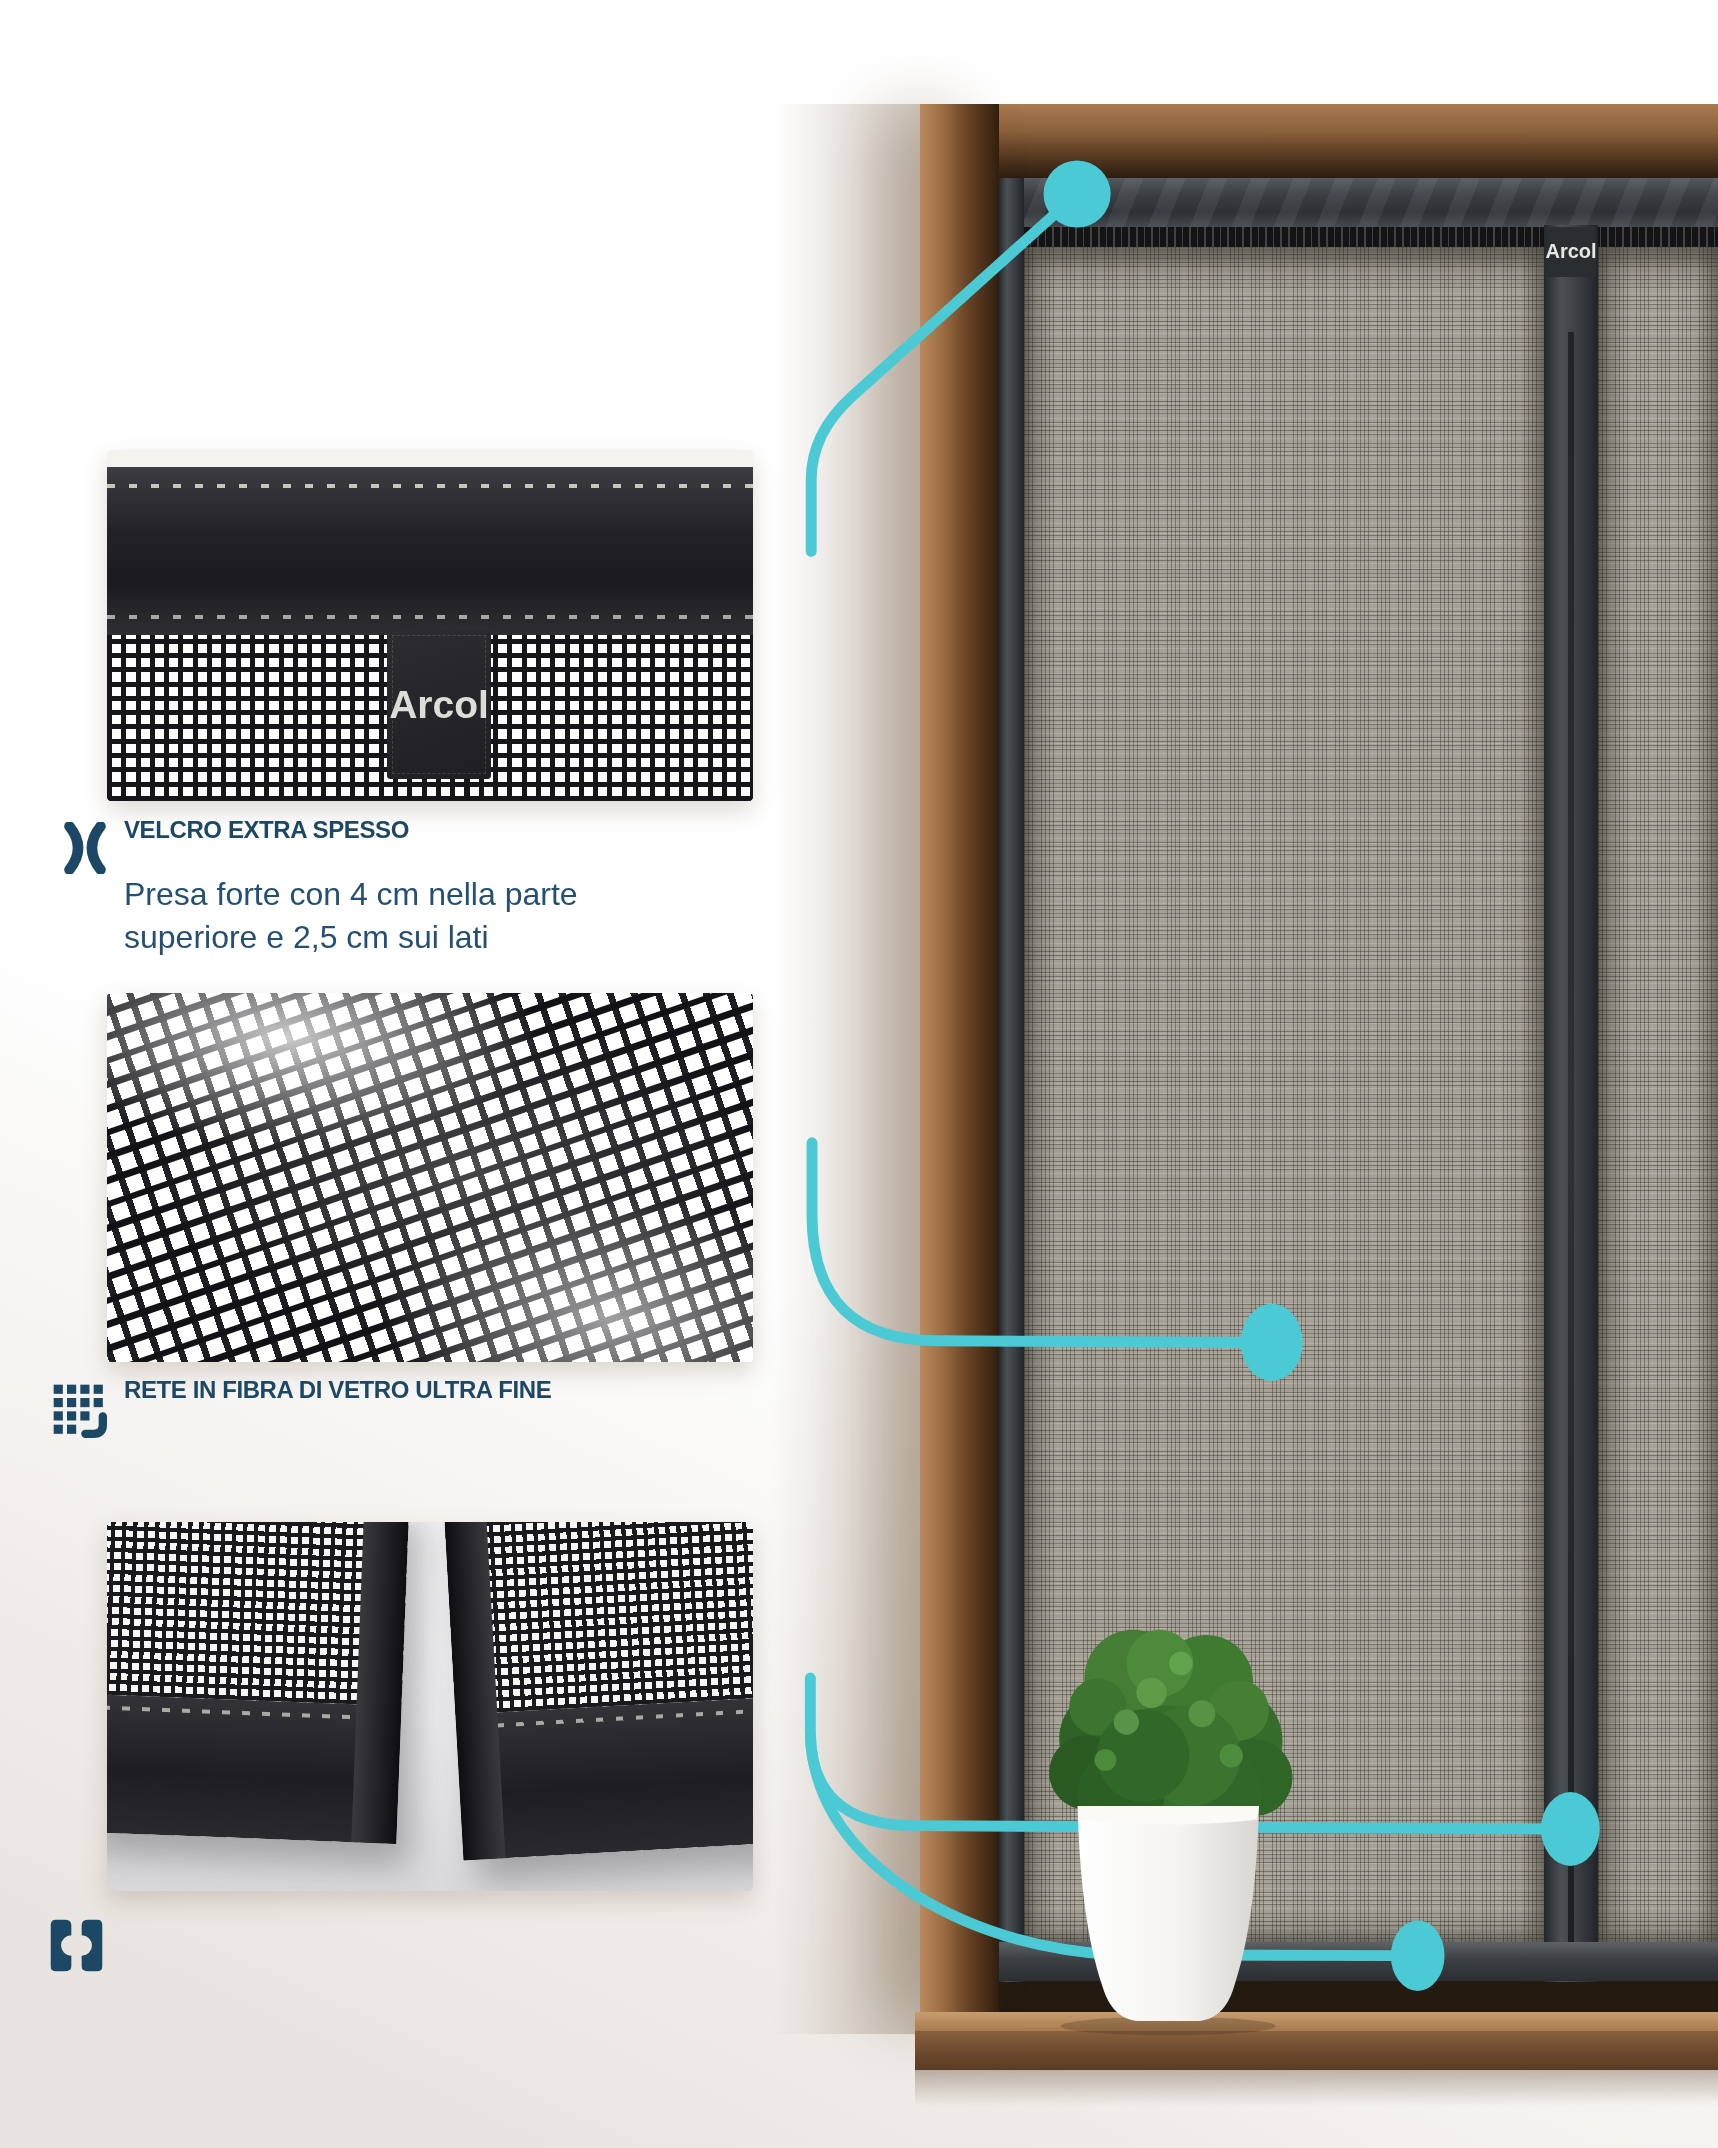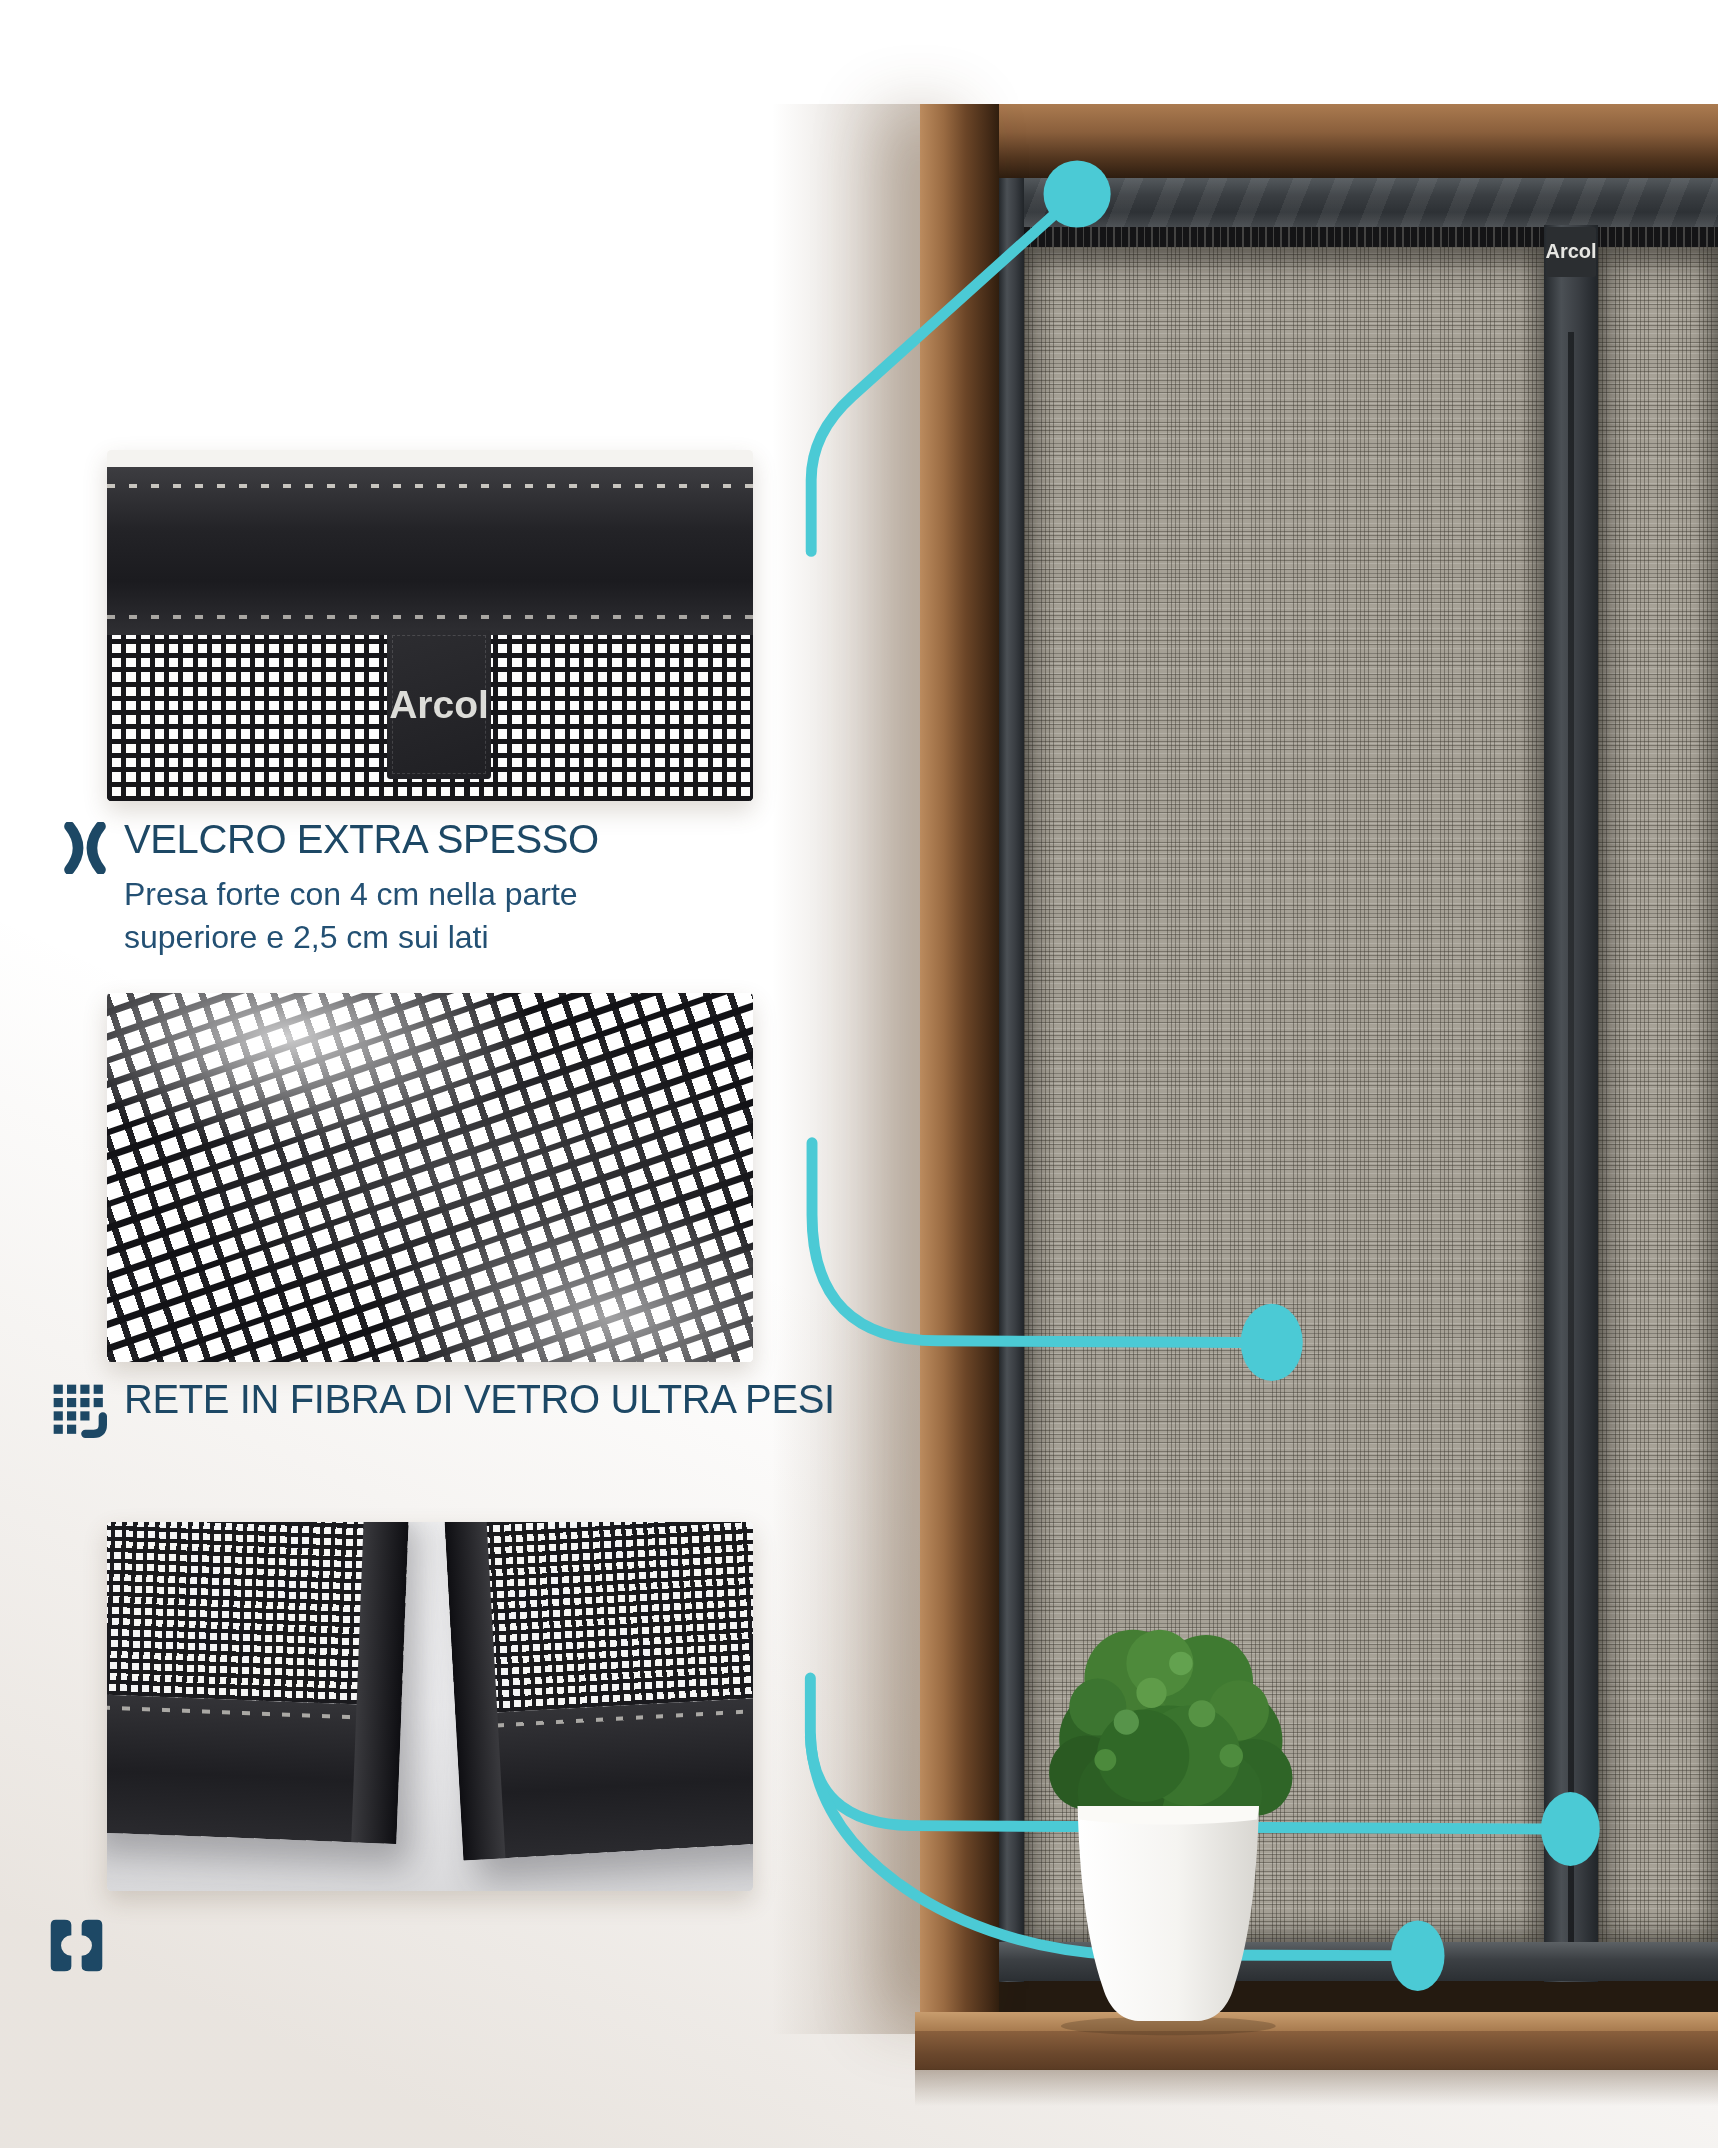--- a/index.html
+++ b/index.html
@@ -10,21 +10,21 @@
   
   .wall-light{inset:0;background:
      radial-gradient(1091px 797px at 134px 76px, rgba(255,255,255,0.55), rgba(255,255,255,0) 62%),
      linear-gradient(205deg, rgba(0,0,0,0) 58%, rgba(118,88,56,0.16) 92%);}
   .wall-frame-shadow{left:772px;top:104px;width:148px;height:1930px;
      background:linear-gradient(90deg, rgba(95,65,35,0) 0%, rgba(95,65,35,0.26) 100%);}
   
   .title{left:74px;top:13.4px;font-size:225px;font-weight:bold;letter-spacing:-5px;
      color:#1d4865;line-height:1;}
   .subtitle{left:82px;top:267px;font-size:45px;font-weight:bold;letter-spacing:13.4px;color:#1d4865;}
-  .feat-title{font-size:40px;font-weight:normal;color:#1d4865;letter-spacing:-0.4px;line-height:1.16;text-align:center;}
+  .feat-title{font-size:24px;font-weight:bold;color:#1d4865;letter-spacing:-0.4px;line-height:1.16;text-align:center;}
   .feat-desc{font-size:32px;color:#235073;line-height:1.33;width:554px;}
   .nowrap{white-space:nowrap;width:auto;}
   
   .photo{border-radius:4.2px;overflow:hidden;box-shadow:0 10px 25px rgba(90,70,45,0.20);background:#fff;}
   .photo1{left:107px;top:450px;width:646px;height:351px;}
   .p1-white{left:0;top:0;width:100%;height:17px;background:#f4f3f0;}
   .p1-band{left:0;top:17px;width:100%;height:168px;
      background-image:
        repeating-linear-gradient(90deg, rgba(212,209,202,0.92) 0 8.4px, rgba(212,209,202,0) 8.4px 22px),
        repeating-linear-gradient(90deg, rgba(212,209,202,0.75) 0 8.4px, rgba(212,209,202,0) 8.4px 22px),
@@ -166,21 +166,21 @@
       <rect x="34" y="18" width="11" height="11"></rect>
         <rect x="50" y="18" width="11" height="11"></rect>
       <rect x="2" y="34" width="11" height="11"></rect>
         <rect x="18" y="34" width="11" height="11"></rect>
       <rect x="34" y="34" width="11" height="11"></rect>
       <rect x="2" y="50" width="11" height="11"></rect>
         <rect x="18" y="50" width="11" height="11"></rect>
     </g>
     <path d="M40,61 L50,61 Q61,61 61,50 L61,40" fill="none" stroke="#1d4865" stroke-width="10" stroke-linecap="round"></path>
   </svg>
-  <div class="abs feat-title z15" style="left:124px;top:1376px">RETE IN FIBRA DI VETRO ULTRA PESI</div>
+  <div class="abs feat-title z15" style="left:124px;top:1376px">RETE IN FIBRA DI VETRO ULTRA FINE</div>
 
   <div class="abs photo photo3 z10">
     <div class="abs panel p3-left">
       <div class="abs panel-mesh"></div>
       <div class="abs panel-band"></div>
       <div class="abs edge-r"></div>
     </div>
     <div class="abs panel p3-right">
       <div class="abs panel-mesh"></div>
       <div class="abs panel-band"></div>

